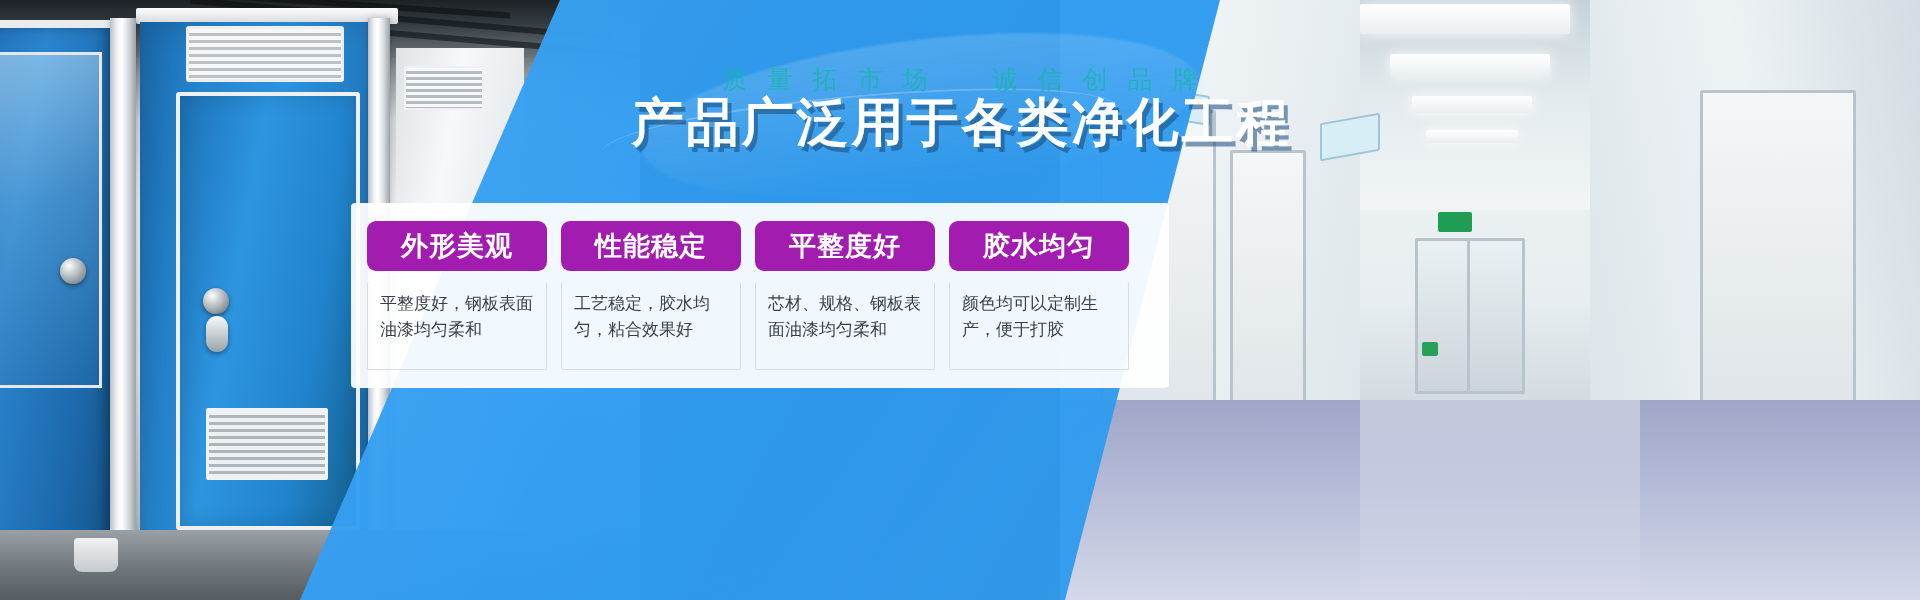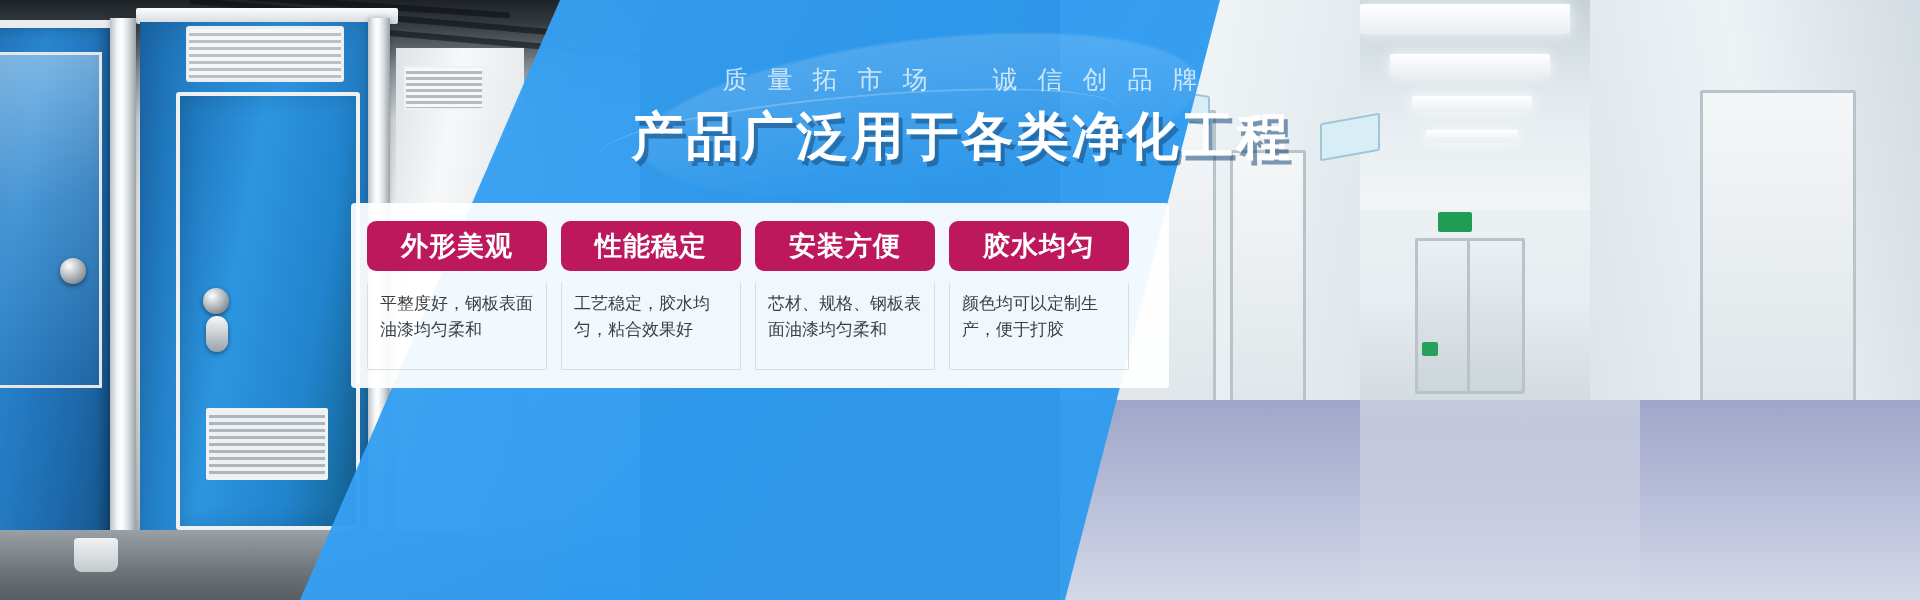--- a/index.html
+++ b/index.html
@@ -87,32 +87,32 @@
     background:linear-gradient(120deg,rgba(255,255,255,.10) 0%,rgba(255,255,255,0) 42%,rgba(0,0,0,.06) 100%);
     clip-path:polygon(560px 0, 1220px 0, 1065px 600px, 300px 600px);}
   .bp-swoosh{position:absolute;left:640px;top:40px;width:560px;height:150px;
     border-radius:50%;background:linear-gradient(180deg,rgba(255,255,255,.16),rgba(255,255,255,0));
     transform:rotate(-7deg);filter:blur(1px);}
   .bp-swoosh2{position:absolute;left:600px;top:95px;width:520px;height:70px;
     border-radius:50%;border-top:2px solid rgba(255,255,255,.22);transform:rotate(-5deg);}
 
   
   .textwrap{position:absolute;left:0;top:64px;width:1920px;text-align:center;z-index:6;}
-  .subtitle{font-size:25px;letter-spacing:20px;color:#ffffff;opacity:.72;
+  .subtitle{font-size:25px;letter-spacing:20px;color:#14b8a6;opacity:.72;
     font-weight:400;line-height:1.2;text-indent:20px;}
-  .headline{margin-top:14px;font-size:52px;font-weight:700;color:#ffffff;
+  .headline{font-size:52px;font-weight:700;color:#ffffff;
     letter-spacing:3px;line-height:1.1;text-indent:3px;
     text-shadow:4px 5px 0 rgba(24,72,120,.55);}
 
   
   .cardspanel{position:absolute;left:351px;top:203px;width:818px;height:185px;
     background:rgba(255,255,255,.93);border-radius:4px;z-index:7;
     display:flex;align-items:flex-start;padding:18px 16px;box-sizing:border-box;gap:14px;}
   .card{width:180px;}
-  .card-head{height:50px;border-radius:9px;background:#be185d;color:#fff;
+  .card-head{height:50px;border-radius:9px;background:#a21caf;color:#fff;
     display:flex;align-items:center;justify-content:center;
     font-size:27px;font-weight:700;letter-spacing:1px;}
   .card-body{margin-top:11px;border:1px solid #dadde0;border-top:none;border-radius:2px;
     min-height:88px;padding:9px 12px 0;box-sizing:border-box;
     font-size:17px;line-height:1.55;color:#3a3f44;font-weight:400;}
 </style>
 </head>
 <body>
 
 <div class="banner">
@@ -177,21 +177,21 @@
   <div class="cardspanel">
     <div class="card">
       <div class="card-head">外形美观</div>
       <div class="card-body">平整度好，钢板表面油漆均匀柔和</div>
     </div>
     <div class="card">
       <div class="card-head">性能稳定</div>
       <div class="card-body">工艺稳定，胶水均匀，粘合效果好</div>
     </div>
     <div class="card">
-      <div class="card-head">安装方便</div>
+      <div class="card-head">平整度好</div>
       <div class="card-body">芯材、规格、钢板表面油漆均匀柔和</div>
     </div>
     <div class="card">
       <div class="card-head">胶水均匀</div>
       <div class="card-body">颜色均可以定制生产，便于打胶</div>
     </div>
   </div>
 
 </div>
 

